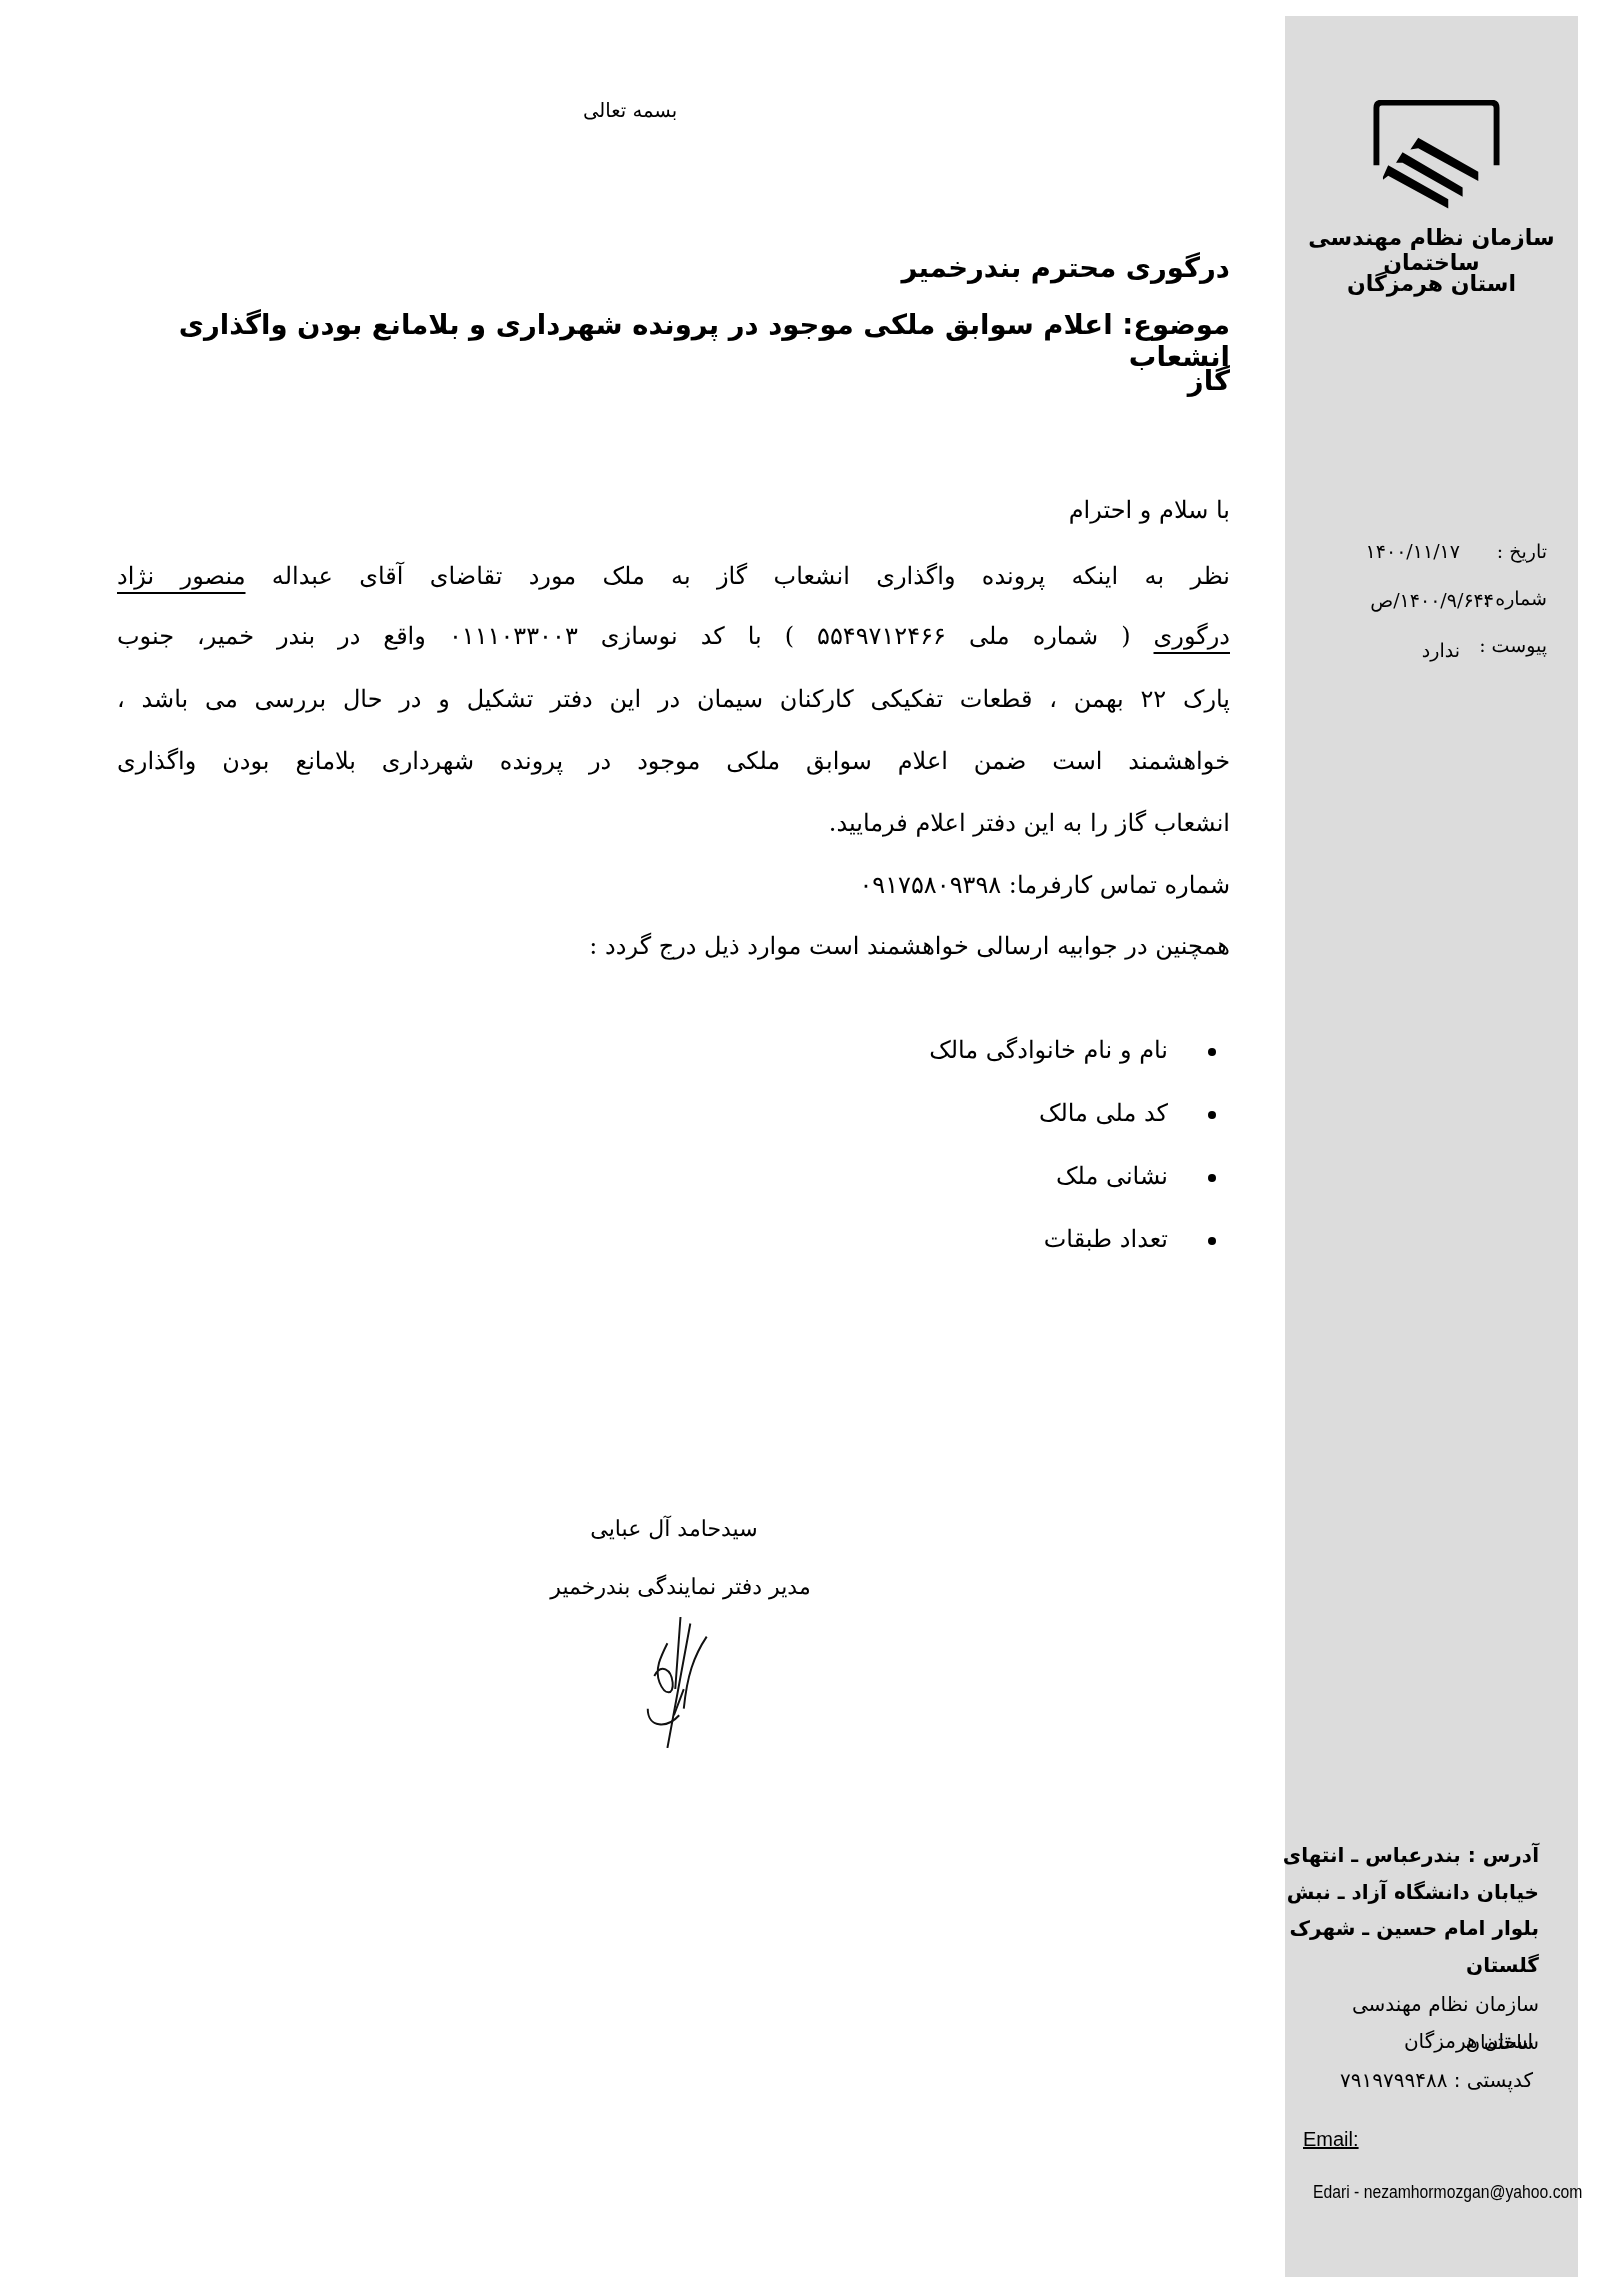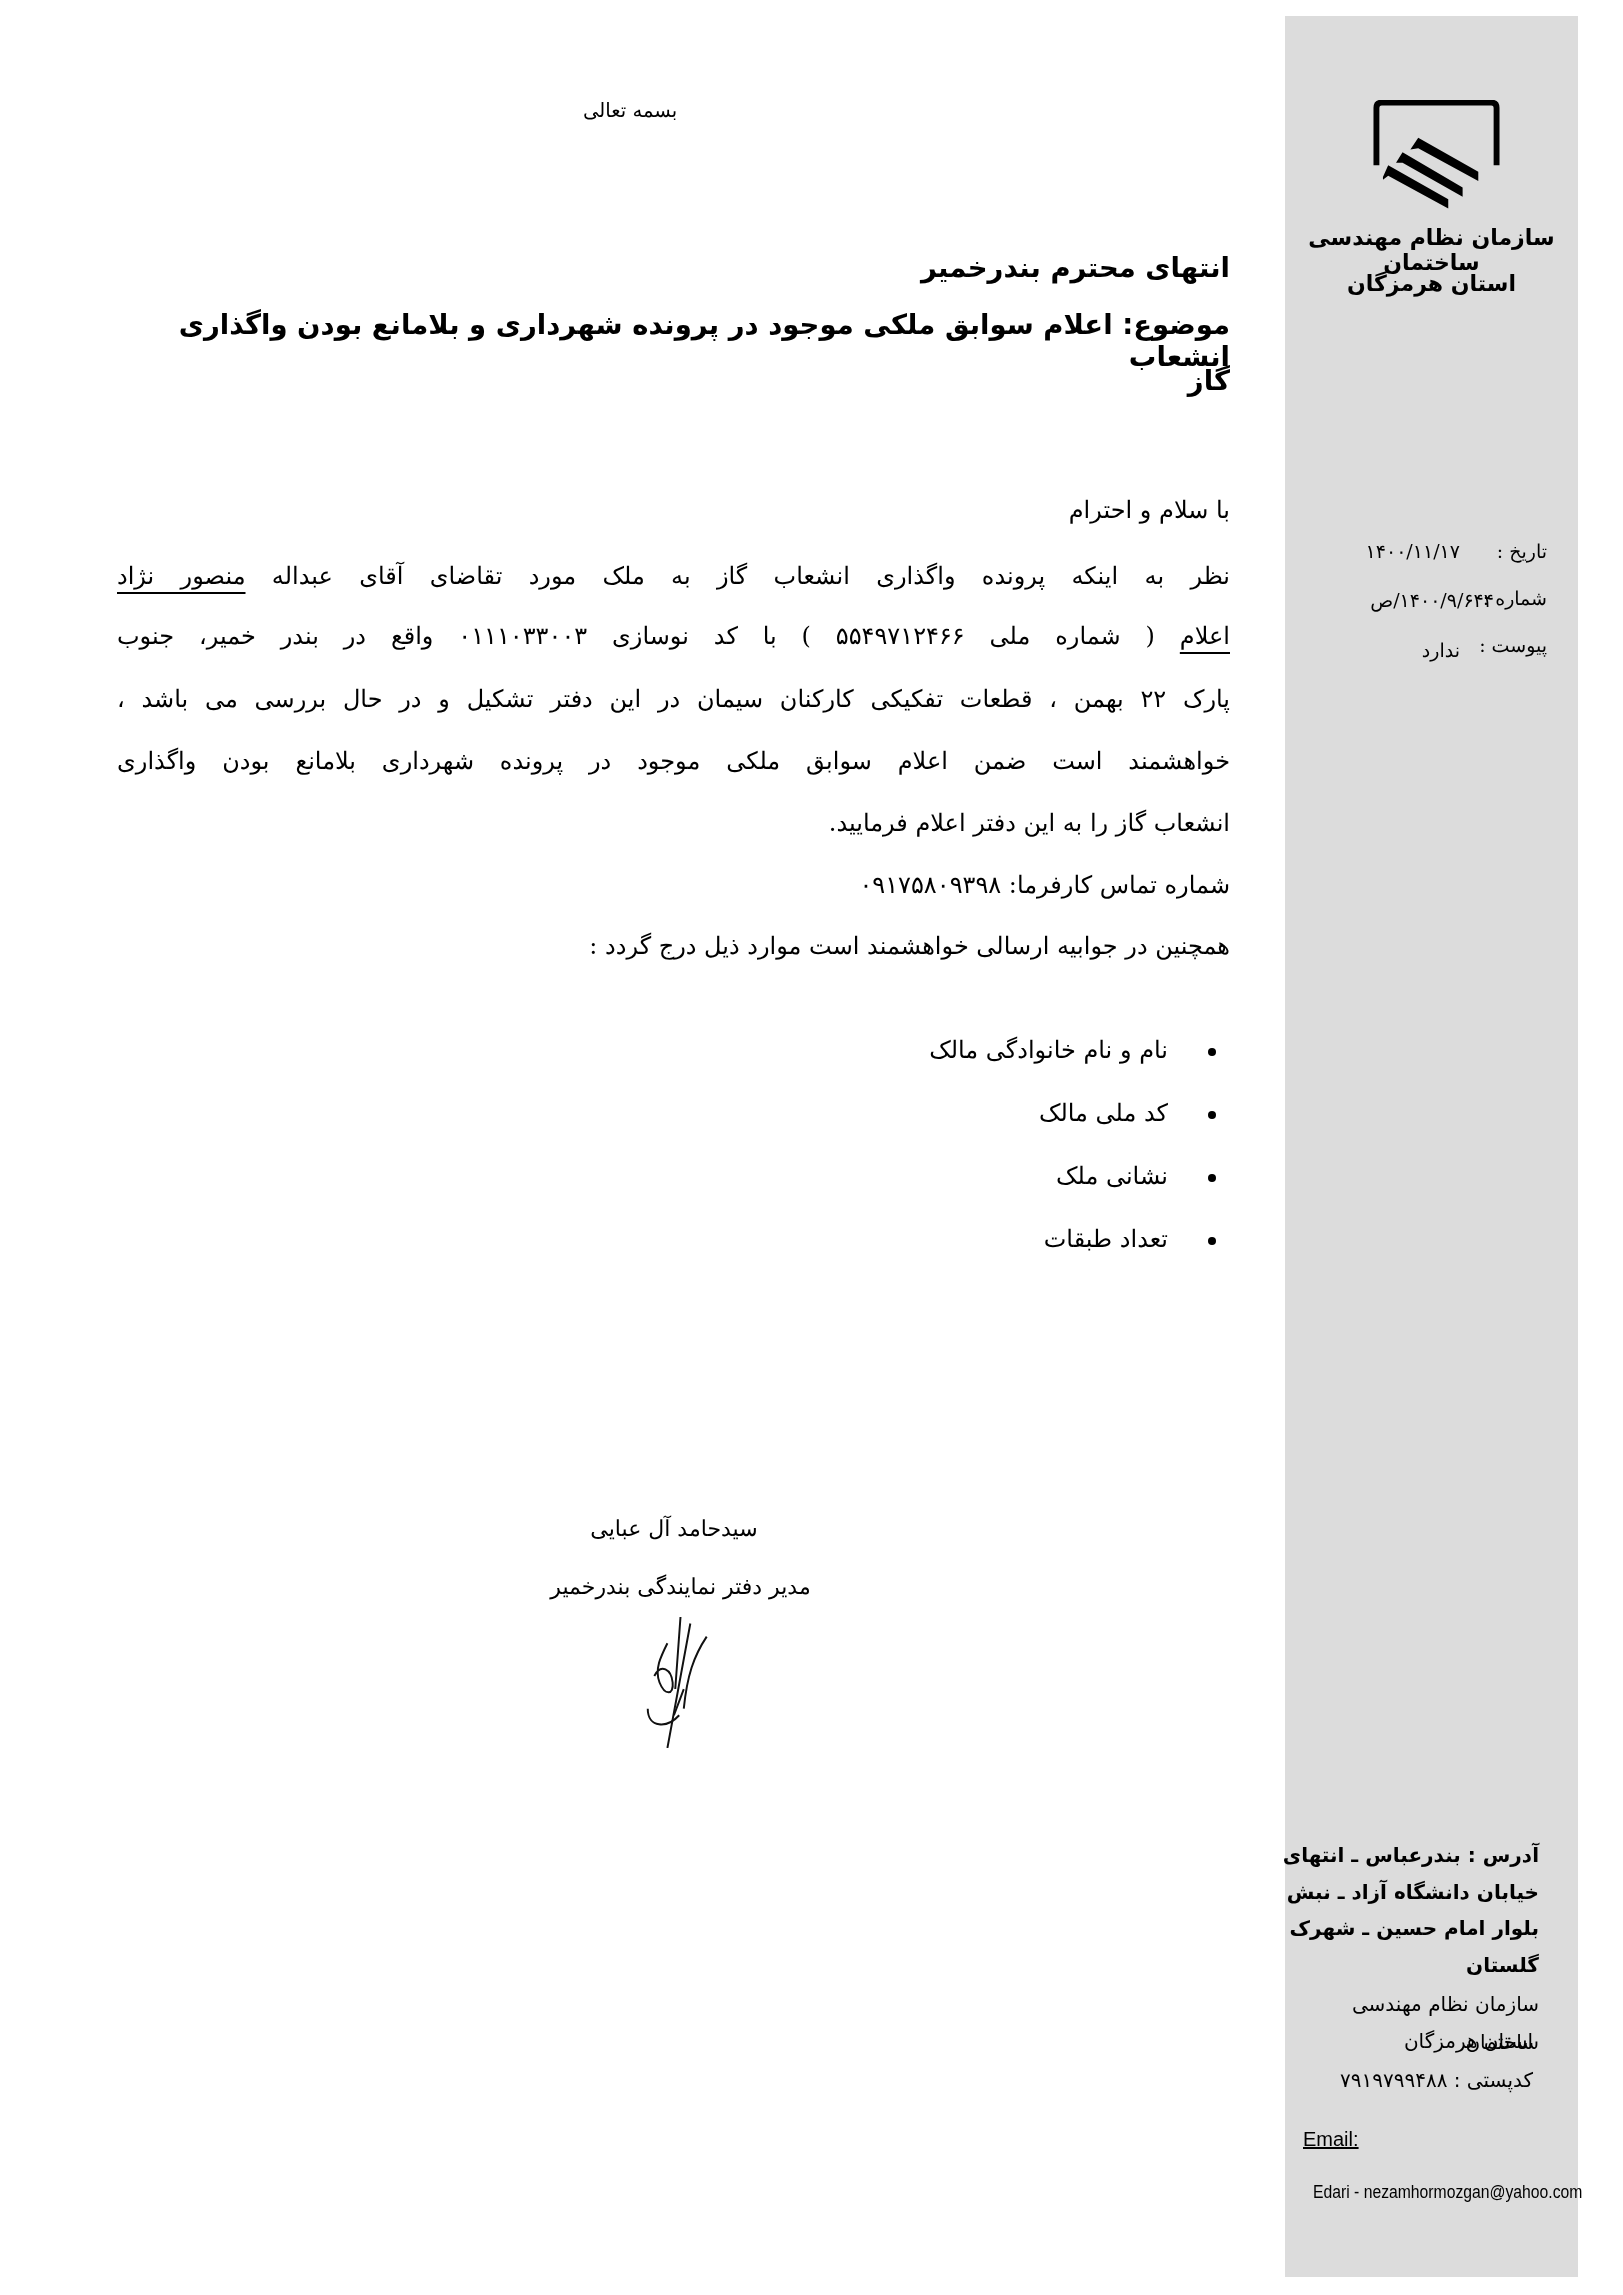--- a/index.html
+++ b/index.html
@@ -99,31 +99,31 @@
     <div class="abs addr rtl" style="top:186px; right:45px">استان هرمزگان</div>
     <div class="abs addr rtl" style="top:225px; right:45px">کدپستی : ۷۹۱۹۷۹۹۴۸۸</div>
   </div>
 
   <div id="email-label" class="abs">Email:</div>
   <div id="email-value" class="abs">Edari - nezamhormozgan@yahoo.com</div>
 </div>
 
 <div id="heading-bismillah" class="abs rtl">بسمه تعالی</div>
 
-<div id="addressee" class="abs title-bold rtl">انتهای محترم بندرخمیر</div>
+<div id="addressee" class="abs title-bold rtl">درگوری محترم بندرخمیر</div>
 <div id="subject-1" class="abs title-bold rtl">موضوع: اعلام سوابق ملکی موجود در پرونده شهرداری و بلامانع بودن واگذاری انشعاب</div>
 <div id="subject-2" class="abs title-bold rtl">گاز</div>
 
 <div id="greeting" class="abs body-line rtl">با سلام و احترام</div>
 
 <div id="p-line1" class="abs body-line rtl">
   <span>نظر به اینکه پرونده واگذاری انشعاب گاز به ملک مورد تقاضای آقای عبداله </span><span class="ul">منصور نژاد</span>
 </div>
 <div id="p-line2" class="abs body-line rtl">
-  <span class="ul">اعلام</span><span> ( شماره ملی ۵۵۴۹۷۱۲۴۶۶ ) با کد نوسازی ۰۱۱۱۰۳۳۰۰۳ واقع در بندر خمیر، جنوب</span>
+  <span class="ul">درگوری</span><span> ( شماره ملی ۵۵۴۹۷۱۲۴۶۶ ) با کد نوسازی ۰۱۱۱۰۳۳۰۰۳ واقع در بندر خمیر، جنوب</span>
 </div>
 <div id="p-line3" class="abs body-line rtl">پارک ۲۲ بهمن ، قطعات تفکیکی کارکنان سیمان در این دفتر تشکیل و در حال بررسی می باشد ،</div>
 <div id="p-line4" class="abs body-line rtl">خواهشمند است ضمن اعلام سوابق ملکی موجود در پرونده شهرداری بلامانع بودن واگذاری</div>
 <div id="p-line5" class="abs body-line last rtl">انشعاب گاز را به این دفتر اعلام فرمایید.</div>
 <div id="contact" class="abs body-line last rtl">شماره تماس کارفرما: ۰۹۱۷۵۸۰۹۳۹۸</div>
 <div id="also" class="abs body-line last rtl">همچنین در جوابیه ارسالی خواهشمند است موارد ذیل درج گردد :</div>
 
 <ul id="req-list" class="abs rtl">
   <li>نام و نام خانوادگی مالک</li>
   <li>کد ملی مالک</li>

